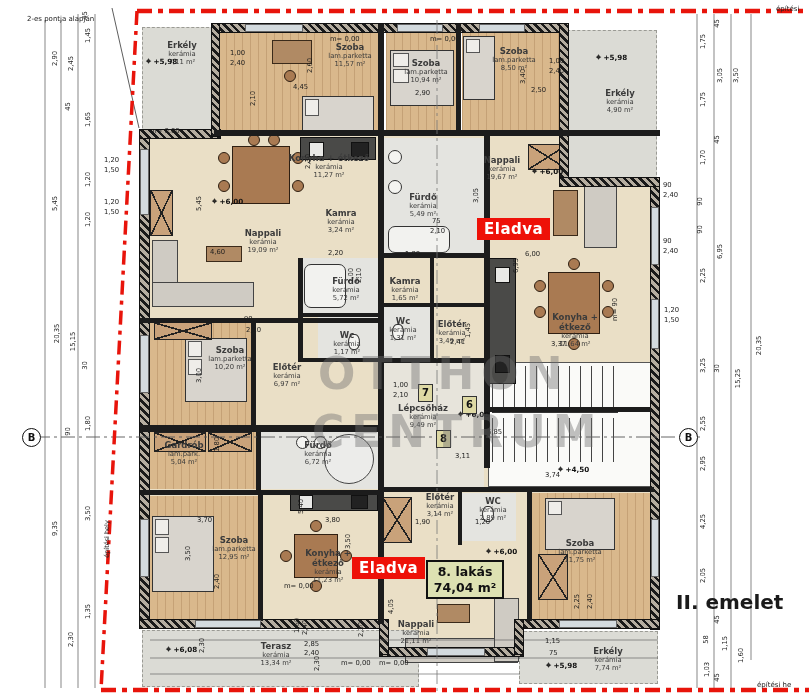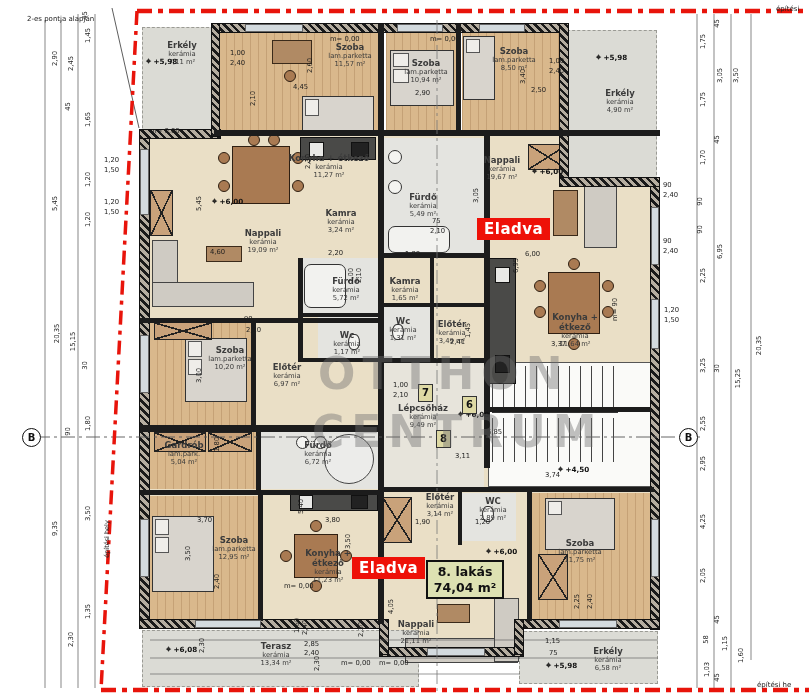--- a/index.html
+++ b/index.html
@@ -385,21 +385,21 @@
       <span class="rarea">11,75 m²</span>
     </div>
   <div class="rlabel" style="left:244px;top:641px;width:64px;">
       <span class="rname">Terasz</span>
       <span class="rmat">kerámia</span>
       <span class="rarea">13,34 m²</span>
     </div>
   <div class="rlabel" style="left:576px;top:646px;width:64px;">
       <span class="rname">Erkély</span>
       <span class="rmat">kerámia</span>
-      <span class="rarea">6,58 m²</span>
+      <span class="rarea">7,74 m²</span>
     </div>
 
   <div class="apt" style="left:426px;top:560px;width:66px;font-size:12.5px;">
     <span class="l1">8. lakás</span>
       <span class="l2">74,04 m²</span>
   </div>
   <div class="sold" style="left:477px;top:218px;">Eladva</div>
   <div class="sold" style="left:352px;top:557px;">Eladva</div>
 
   <div class="dnum" style="left:418px;top:384px;">7</div>
@@ -536,17 +536,18 @@
   <div class="dim v" style="left:352px;top:272px;">2,10</div>
 
   <div class="note" style="left:27px;top:15px;">2-es pontja alapján</div>
   <div class="note v" style="left:88px;top:535px;font-size:6.5px;">építési hely</div>
   <div class="note" style="left:776px;top:5px;">építési</div>
   <div class="note" style="left:757px;top:681px;">építési he</div>
 
   <div class="bmark" style="left:22px;top:428px;">B</div>
   <div class="bmark" style="left:679px;top:428px;">B</div>
 
+  <div class="floor-title" style="left:676px;top:590px;">II. emelet</div>
 
   <div class="wm" style="left:318px;top:352px;">OTTHON</div>
   <div class="wm" style="left:312px;top:410px;">CENTRUM</div>
 
 </div>
 
 </body></html>

